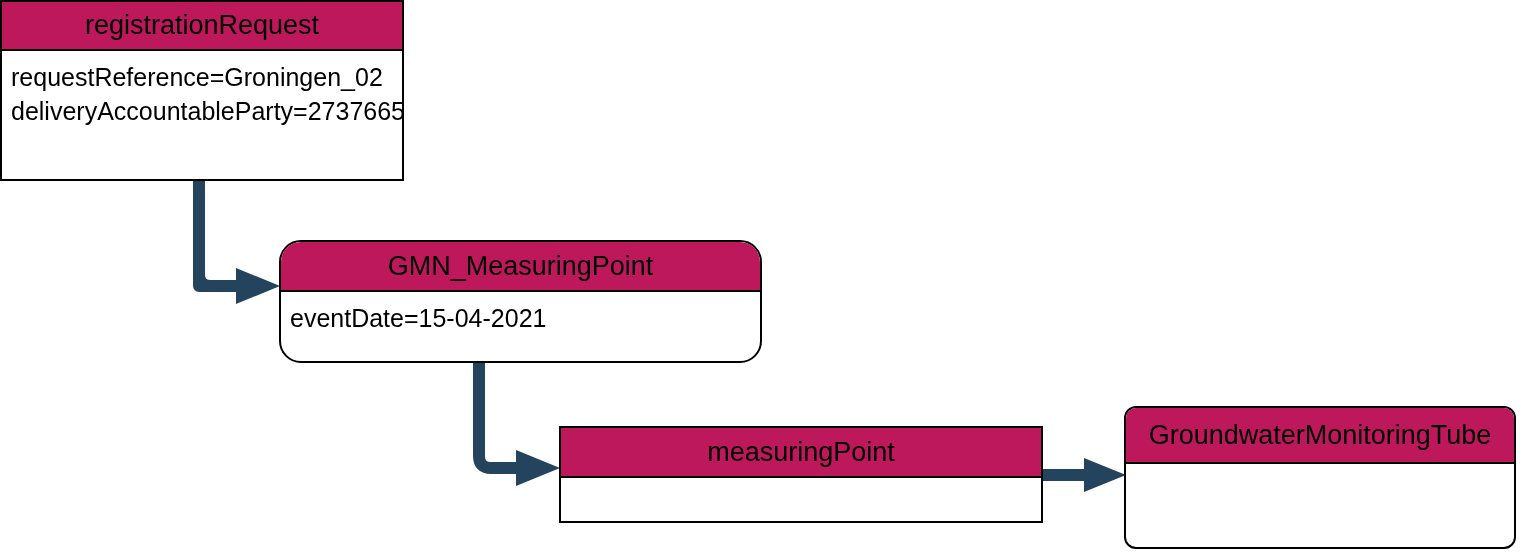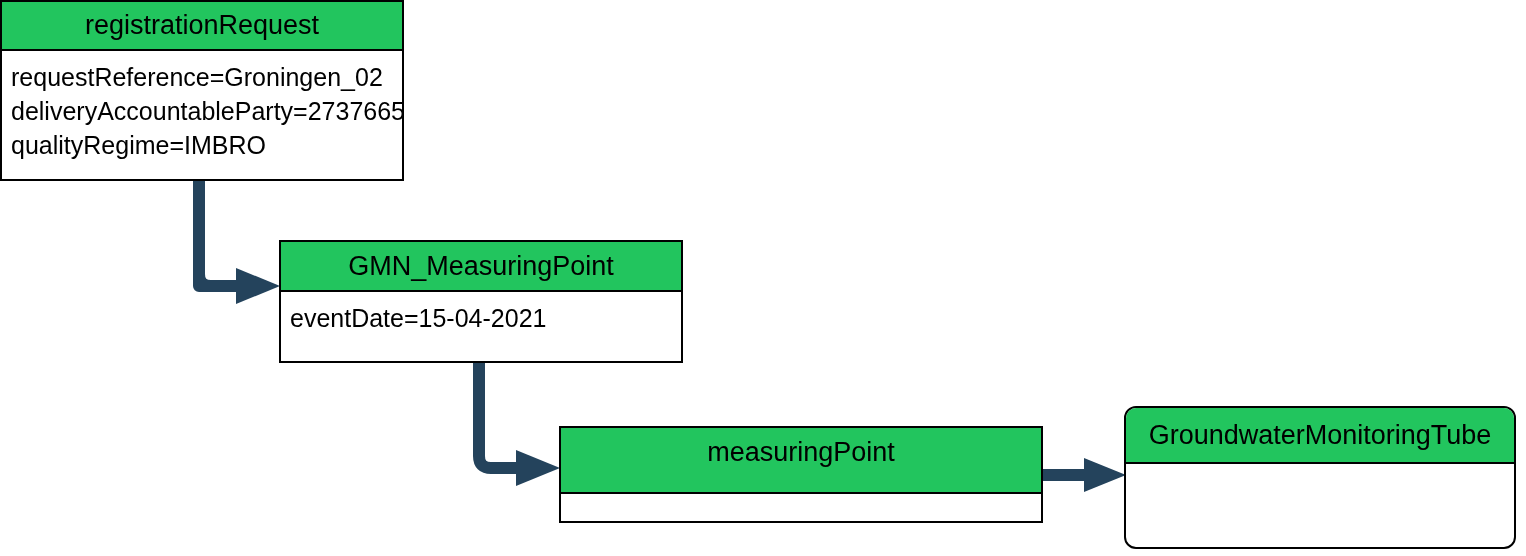--- a/index.html
+++ b/index.html
@@ -17,21 +17,21 @@
   }
   .uml-box {
     position: absolute;
     box-sizing: border-box;
     border: 2px solid #000000;
     background: #ffffff;
     overflow: hidden;
   }
   .uml-header {
     box-sizing: border-box;
-    background: #22c55e;
+    background: #be185d;
     border-bottom: 2px solid #000000;
     text-align: center;
     font-size: 27px;
     color: #000000;
     line-height: 1;
     white-space: nowrap;
     overflow: hidden;
   }
   .uml-body {
     box-sizing: border-box;
@@ -80,32 +80,31 @@
       <path d="M 0 20 L 48 20" fill="none" stroke="#24435c" stroke-width="12" stroke-linecap="butt"></path>
       <polygon points="44,3 86,20 44,37" fill="#24435c"></polygon>
     </svg>
   </div>
 
   <div class="uml-box" style="left:0px; top:0px; width:404px; height:181px;">
     <div class="uml-header" style="height:49px; line-height:47px;">registrationRequest</div>
     <div class="uml-body">
       <div class="uml-attr">requestReference=Groningen_02</div>
       <div class="uml-attr">deliveryAccountableParty=27376655</div>
-      <div class="uml-attr">qualityRegime=IMBRO</div>
     </div>
   </div>
 
-  <div class="uml-box" style="left:279px; top:240px; width:404px; height:123px;">
+  <div class="uml-box" style="left:279px; top:240px; width:483px; height:123px;border-radius:22px;">
     <div class="uml-header" style="height:50px; line-height:48px;">GMN_MeasuringPoint</div>
     <div class="uml-body">
       <div class="uml-attr">eventDate=15-04-2021</div>
     </div>
   </div>
 
   <div class="uml-box" style="left:559px; top:426px; width:484px; height:97px;">
-    <div class="uml-header" style="height:66px; line-height:48px;">measuringPoint</div>
+    <div class="uml-header" style="height:50px; line-height:48px;">measuringPoint</div>
   </div>
 
   <div class="uml-box" style="left:1124px; top:406px; width:392px; height:143px;border-radius:12px;">
     <div class="uml-header" style="height:56px; line-height:54px;">GroundwaterMonitoringTube</div>
   </div>
 
 </div>
 
 </body></html>

